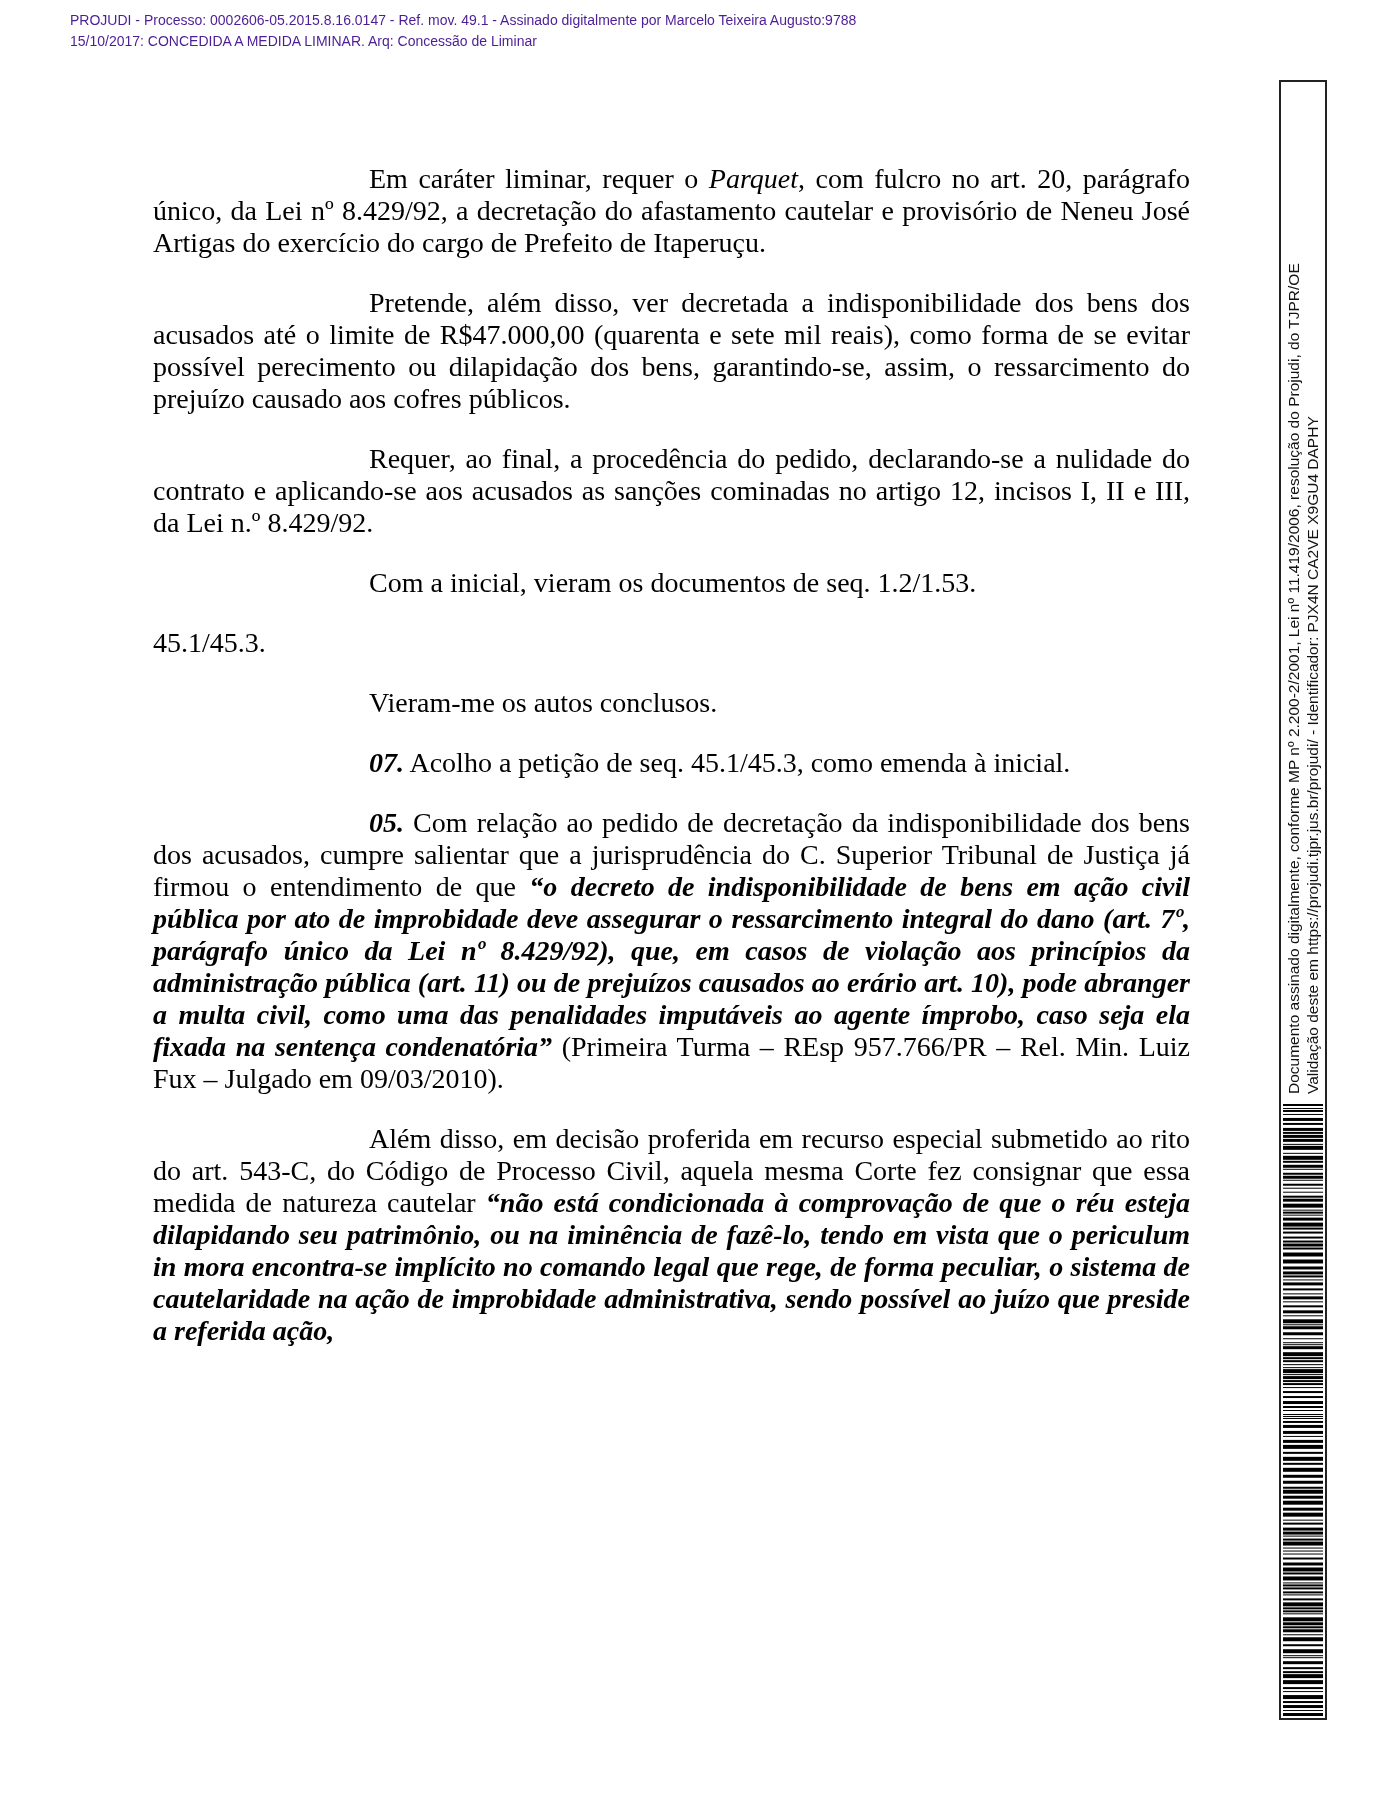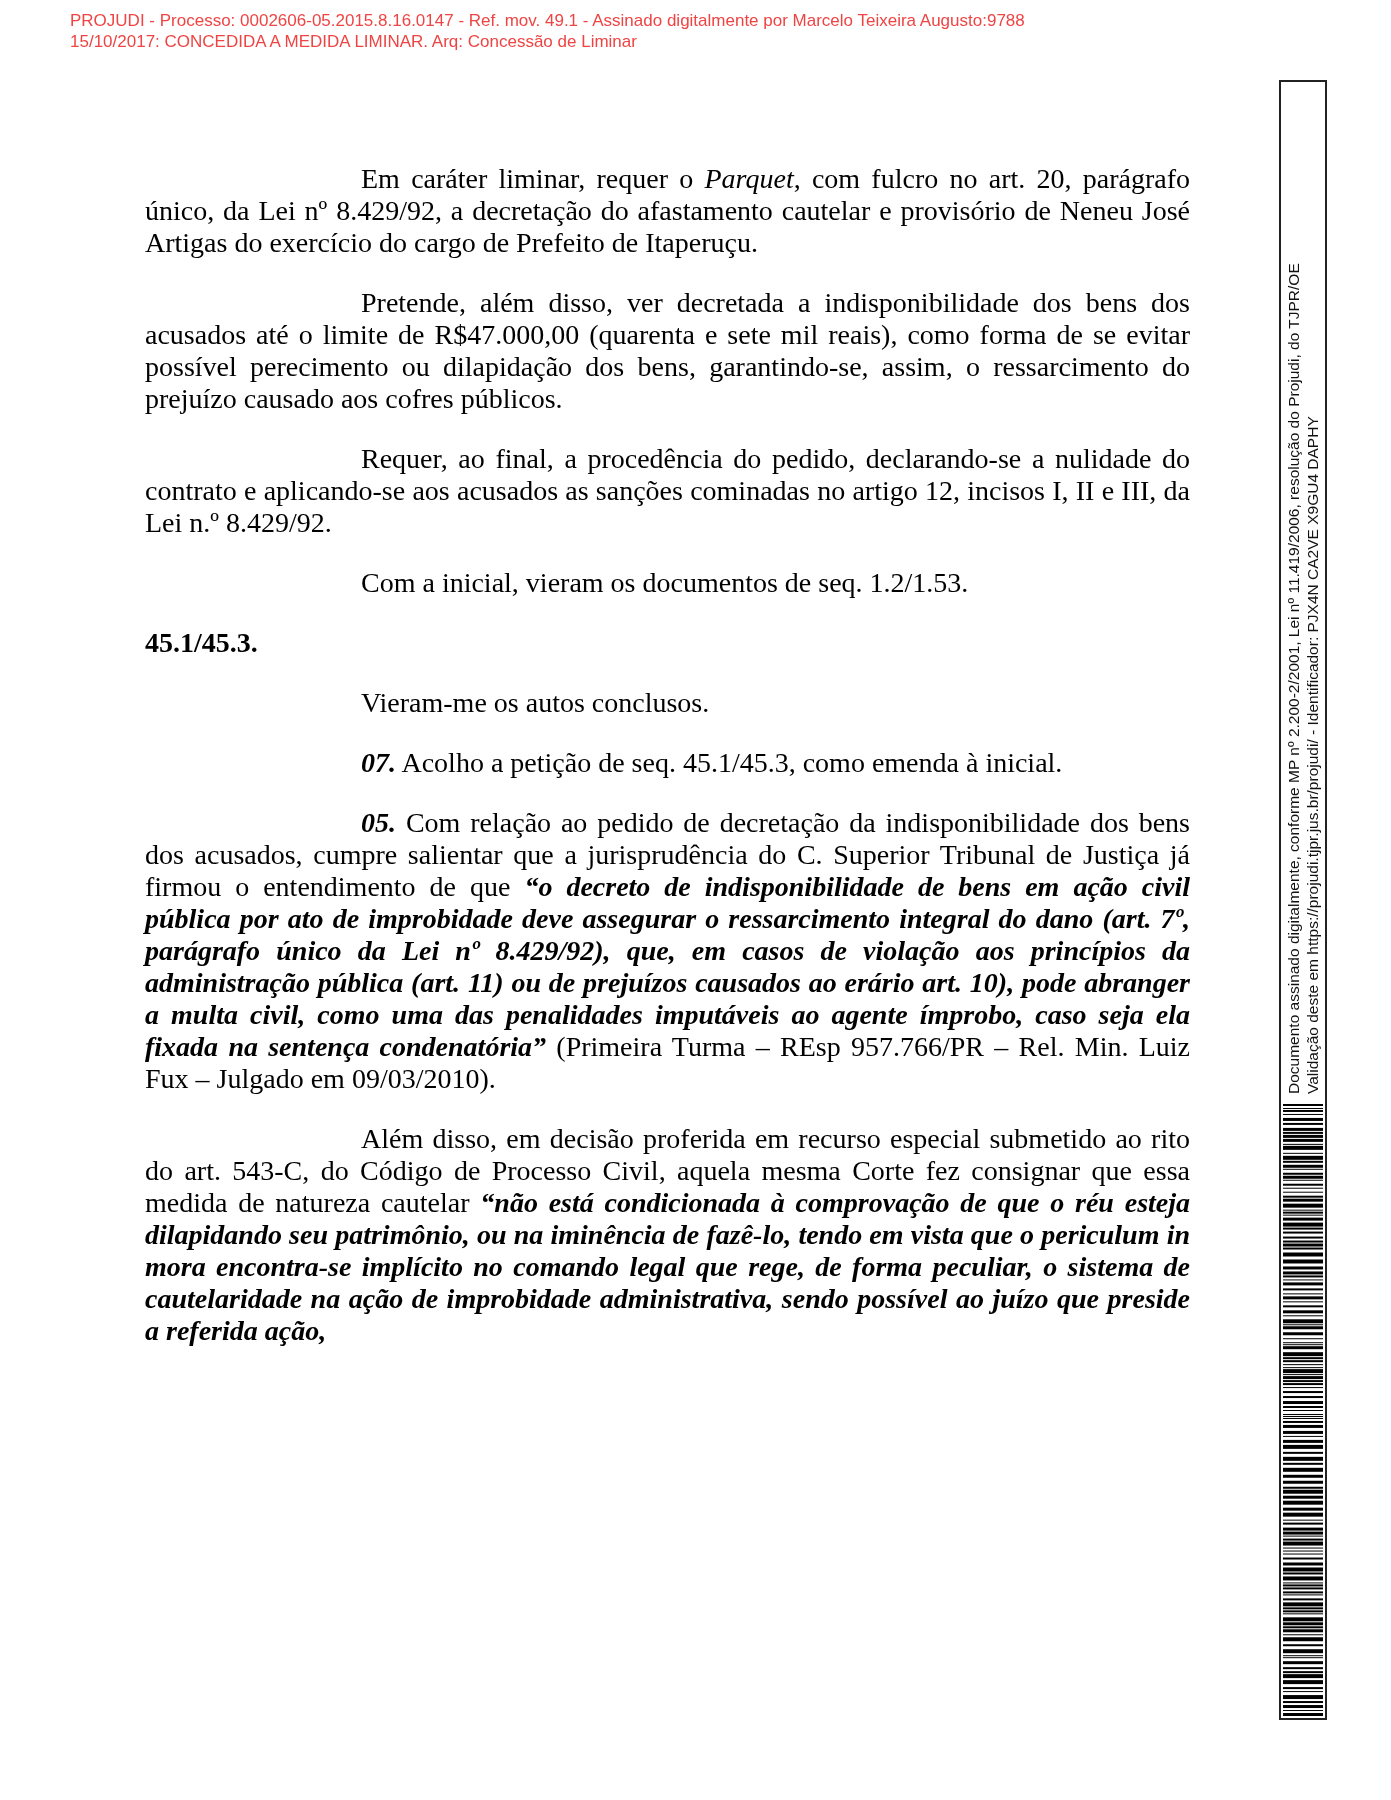--- a/index.html
+++ b/index.html
@@ -1,20 +1,20 @@
 <!DOCTYPE html>
 <html><head>
 <meta charset="utf-8">
 <style>
   html, body { margin: 0; padding: 0; background: #ffffff; }
   body { width: 1391px; height: 1800px; position: relative; overflow: hidden; color: #000; }
-  .header { position: absolute; left: 70px; top: 10px; font-family: "Liberation Sans", sans-serif; font-size: 17px; line-height: 21px; color: #ef4444; }
+  .header { position: absolute; left: 70px; top: 10px; font-family: "Liberation Sans", sans-serif; font-size: 14px; line-height: 21px; color: #4c1d95; }
   .header div { white-space: nowrap; }
   .page { position: absolute; left: 145px; top: 163px; width: 1045px; font-family: "Liberation Serif", serif; font-size: 28px; line-height: 32px; text-align: justify; }
-  .page p { margin: 0 0 28px 0; text-indent: 216px; }
+  .page p { margin: 0 0 28px 8px; text-indent: 216px; }
   .page p.tight { margin-bottom: 30px; }
   .bi { font-weight: bold; font-style: italic; }
   .it { font-style: italic; }
   .sidebar { position: absolute; left: 1279px; top: 80px; width: 48px; height: 1640px; border: 2px solid #222; box-sizing: border-box; background: #fff; }
   .sidebar-text { position: absolute; left: 0; top: 0; width: 44px; height: 1016px; }
   .vert { position: absolute; transform-origin: left top; transform: rotate(-90deg); white-space: nowrap; font-family: "Liberation Sans", sans-serif; font-size: 15.5px; line-height: 18px; color: #111; }
   .vert.l1 { left: 4px; top: 1012px; }
   .vert.l2 { left: 23px; top: 1012px; }
   .barcode { position: absolute; left: 2px; right: 2px; top: 1020px; bottom: 2px; }
   .barcode svg { width: 100%; height: 100%; display: block; }
@@ -29,21 +29,21 @@
 
 <div class="page">
   <p><span>Em caráter liminar, requer o </span><span class="it">Parquet</span><span>, com fulcro no art. 20, parágrafo único, da Lei nº 8.429/92, a decretação do afastamento cautelar e provisório de Neneu José Artigas do exercício do cargo de Prefeito de Itaperuçu.</span></p>
 
   <p>Pretende, além disso, ver decretada a indisponibilidade dos bens dos acusados até o limite de R$47.000,00 (quarenta e sete mil reais), como forma de se evitar possível perecimento ou dilapidação dos bens, garantindo-se, assim, o ressarcimento do prejuízo causado aos cofres públicos.</p>
 
   <p>Requer, ao final, a procedência do pedido, declarando-se a nulidade do contrato e aplicando-se aos acusados as sanções cominadas no artigo 12, incisos I, II e III, da Lei n.º 8.429/92.</p>
 
   <p>Com a inicial, vieram os documentos de seq. 1.2/1.53.</p>
 
-  <p style="text-indent:0;font-weight:bold;">45.1/45.3.</p>
+  <p style="text-indent:0;">45.1/45.3.</p>
 
   <p>Vieram-me os autos conclusos.</p>
 
   <p><span class="bi">07.</span><span> Acolho a petição de seq. 45.1/45.3, como emenda à inicial.</span></p>
 
 
 
   <p><span class="bi">05.</span><span> Com relação ao pedido de decretação da indisponibilidade dos bens dos acusados, cumpre salientar que a jurisprudência do C. Superior Tribunal de Justiça já firmou o entendimento de que </span><span class="bi">“o decreto de indisponibilidade de bens em ação civil pública por ato de improbidade deve assegurar o ressarcimento integral do dano (art. 7º, parágrafo único da Lei nº 8.429/92), que, em casos de violação aos princípios da administração pública (art. 11) ou de prejuízos causados ao erário art. 10), pode abranger a multa civil, como uma das penalidades imputáveis ao agente ímprobo, caso seja ela fixada na sentença condenatória”</span><span> (Primeira Turma – REsp 957.766/PR – Rel. Min. Luiz Fux – Julgado em 09/03/2010).</span></p>
 
   <p><span>Além disso, em decisão proferida em recurso especial submetido ao rito do art. 543-C, do Código de Processo Civil, aquela mesma Corte fez consignar que essa medida de natureza cautelar </span><span class="bi">“não está condicionada à comprovação de que o réu esteja dilapidando seu patrimônio, ou na iminência de fazê-lo, tendo em vista que o periculum in mora encontra-se implícito no comando legal que rege, de forma peculiar, o sistema de cautelaridade na ação de improbidade administrativa, sendo possível ao juízo que preside a referida ação,</span></p>

